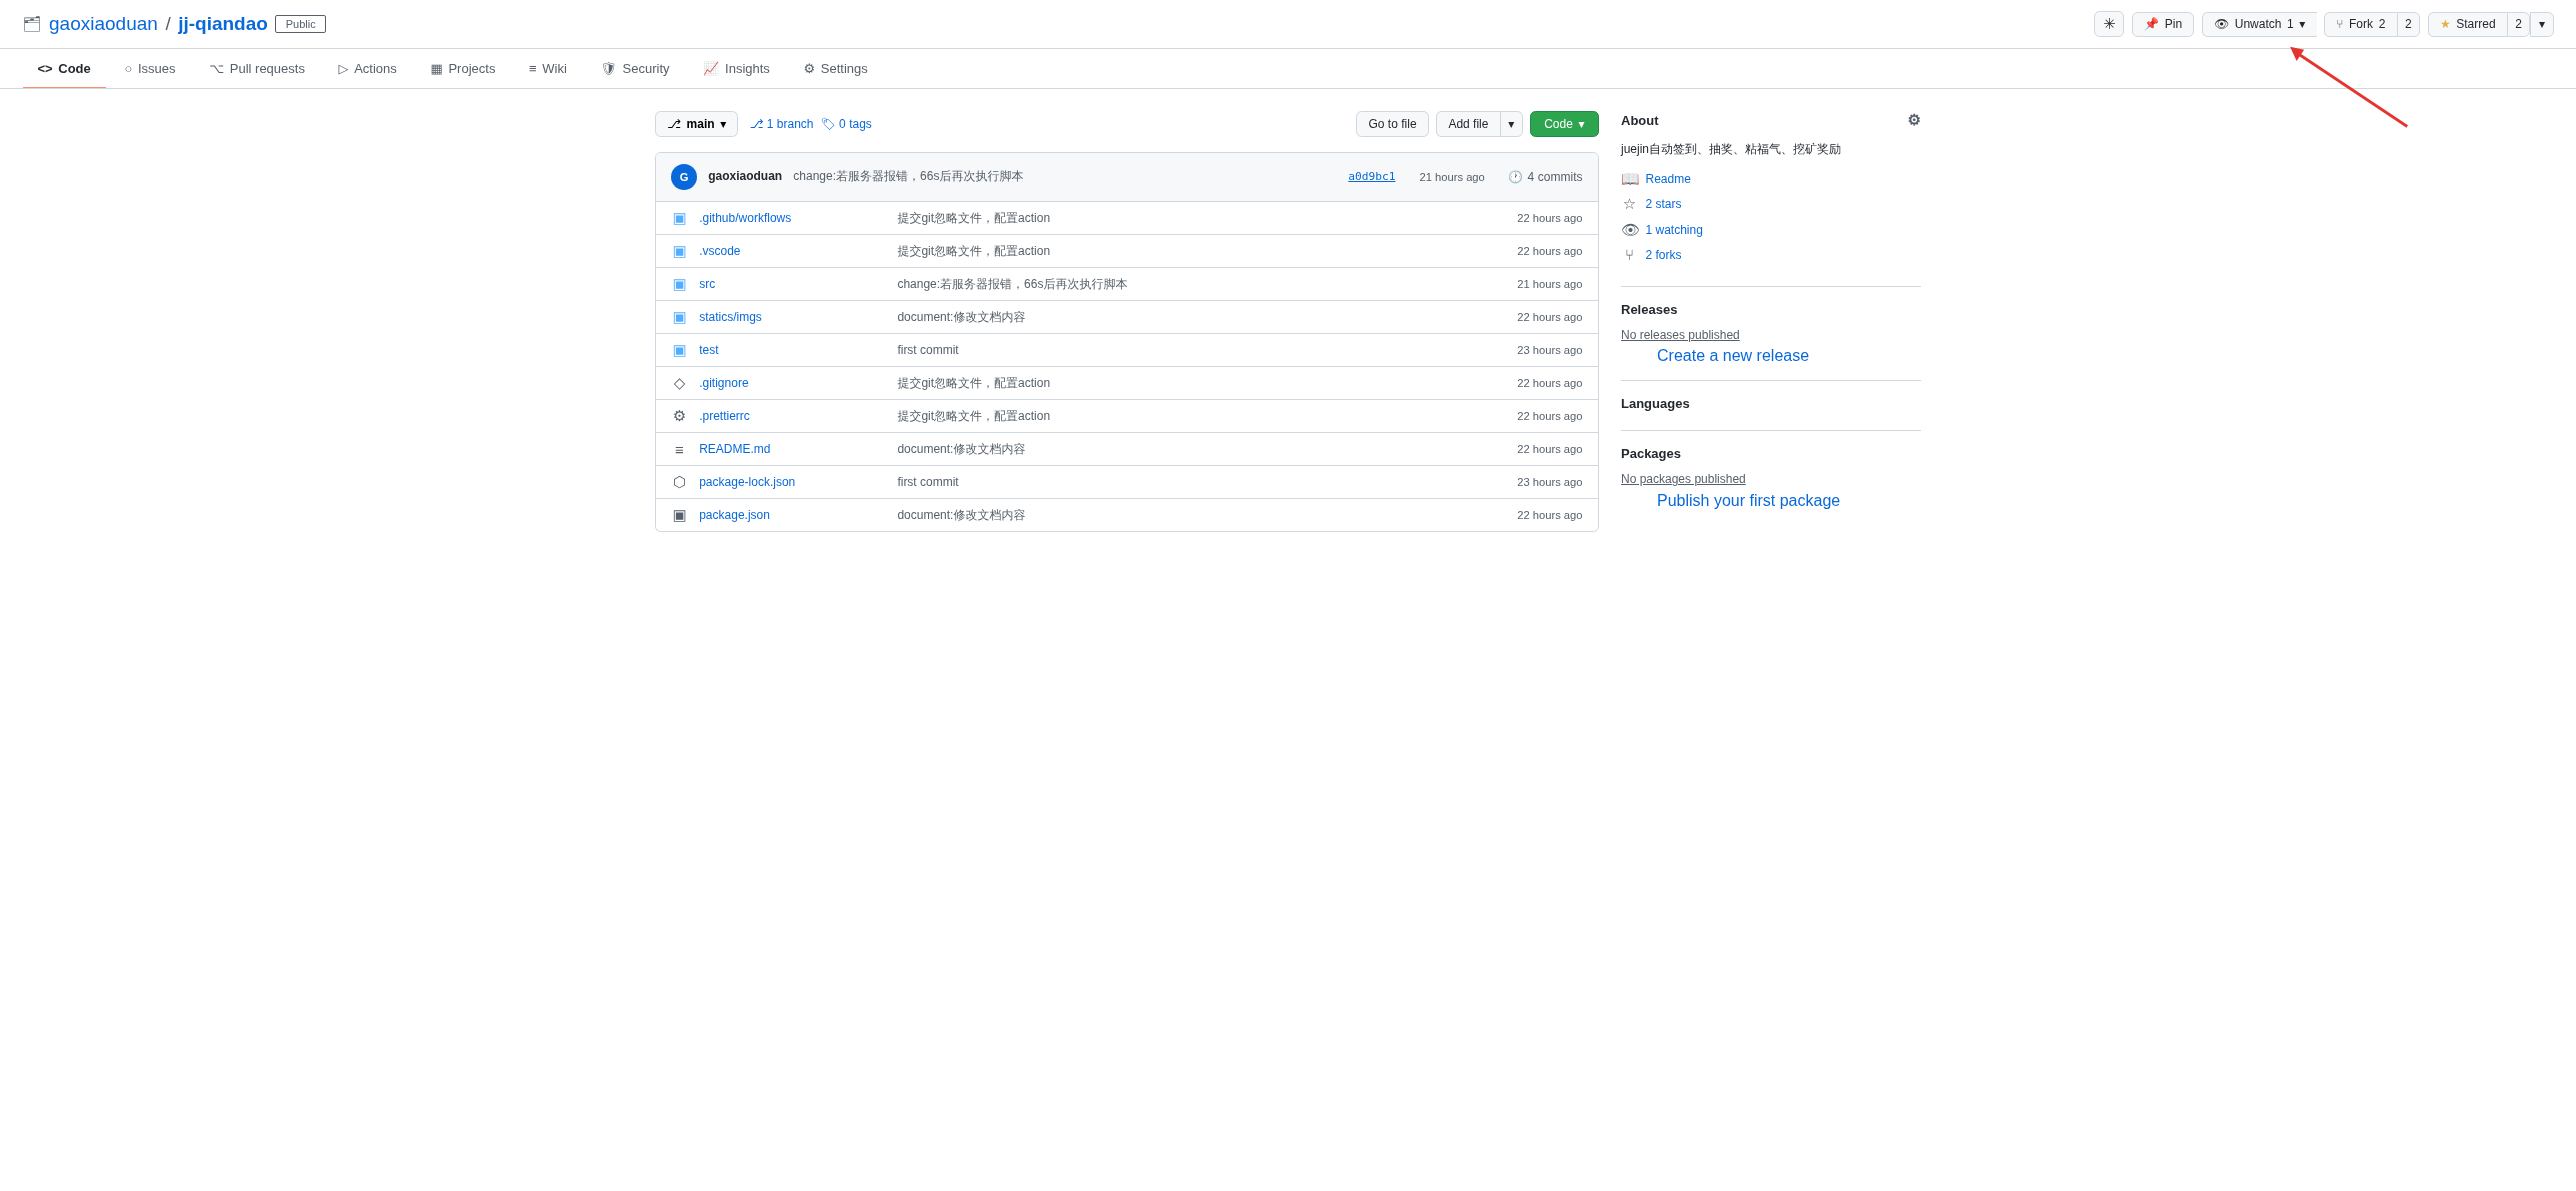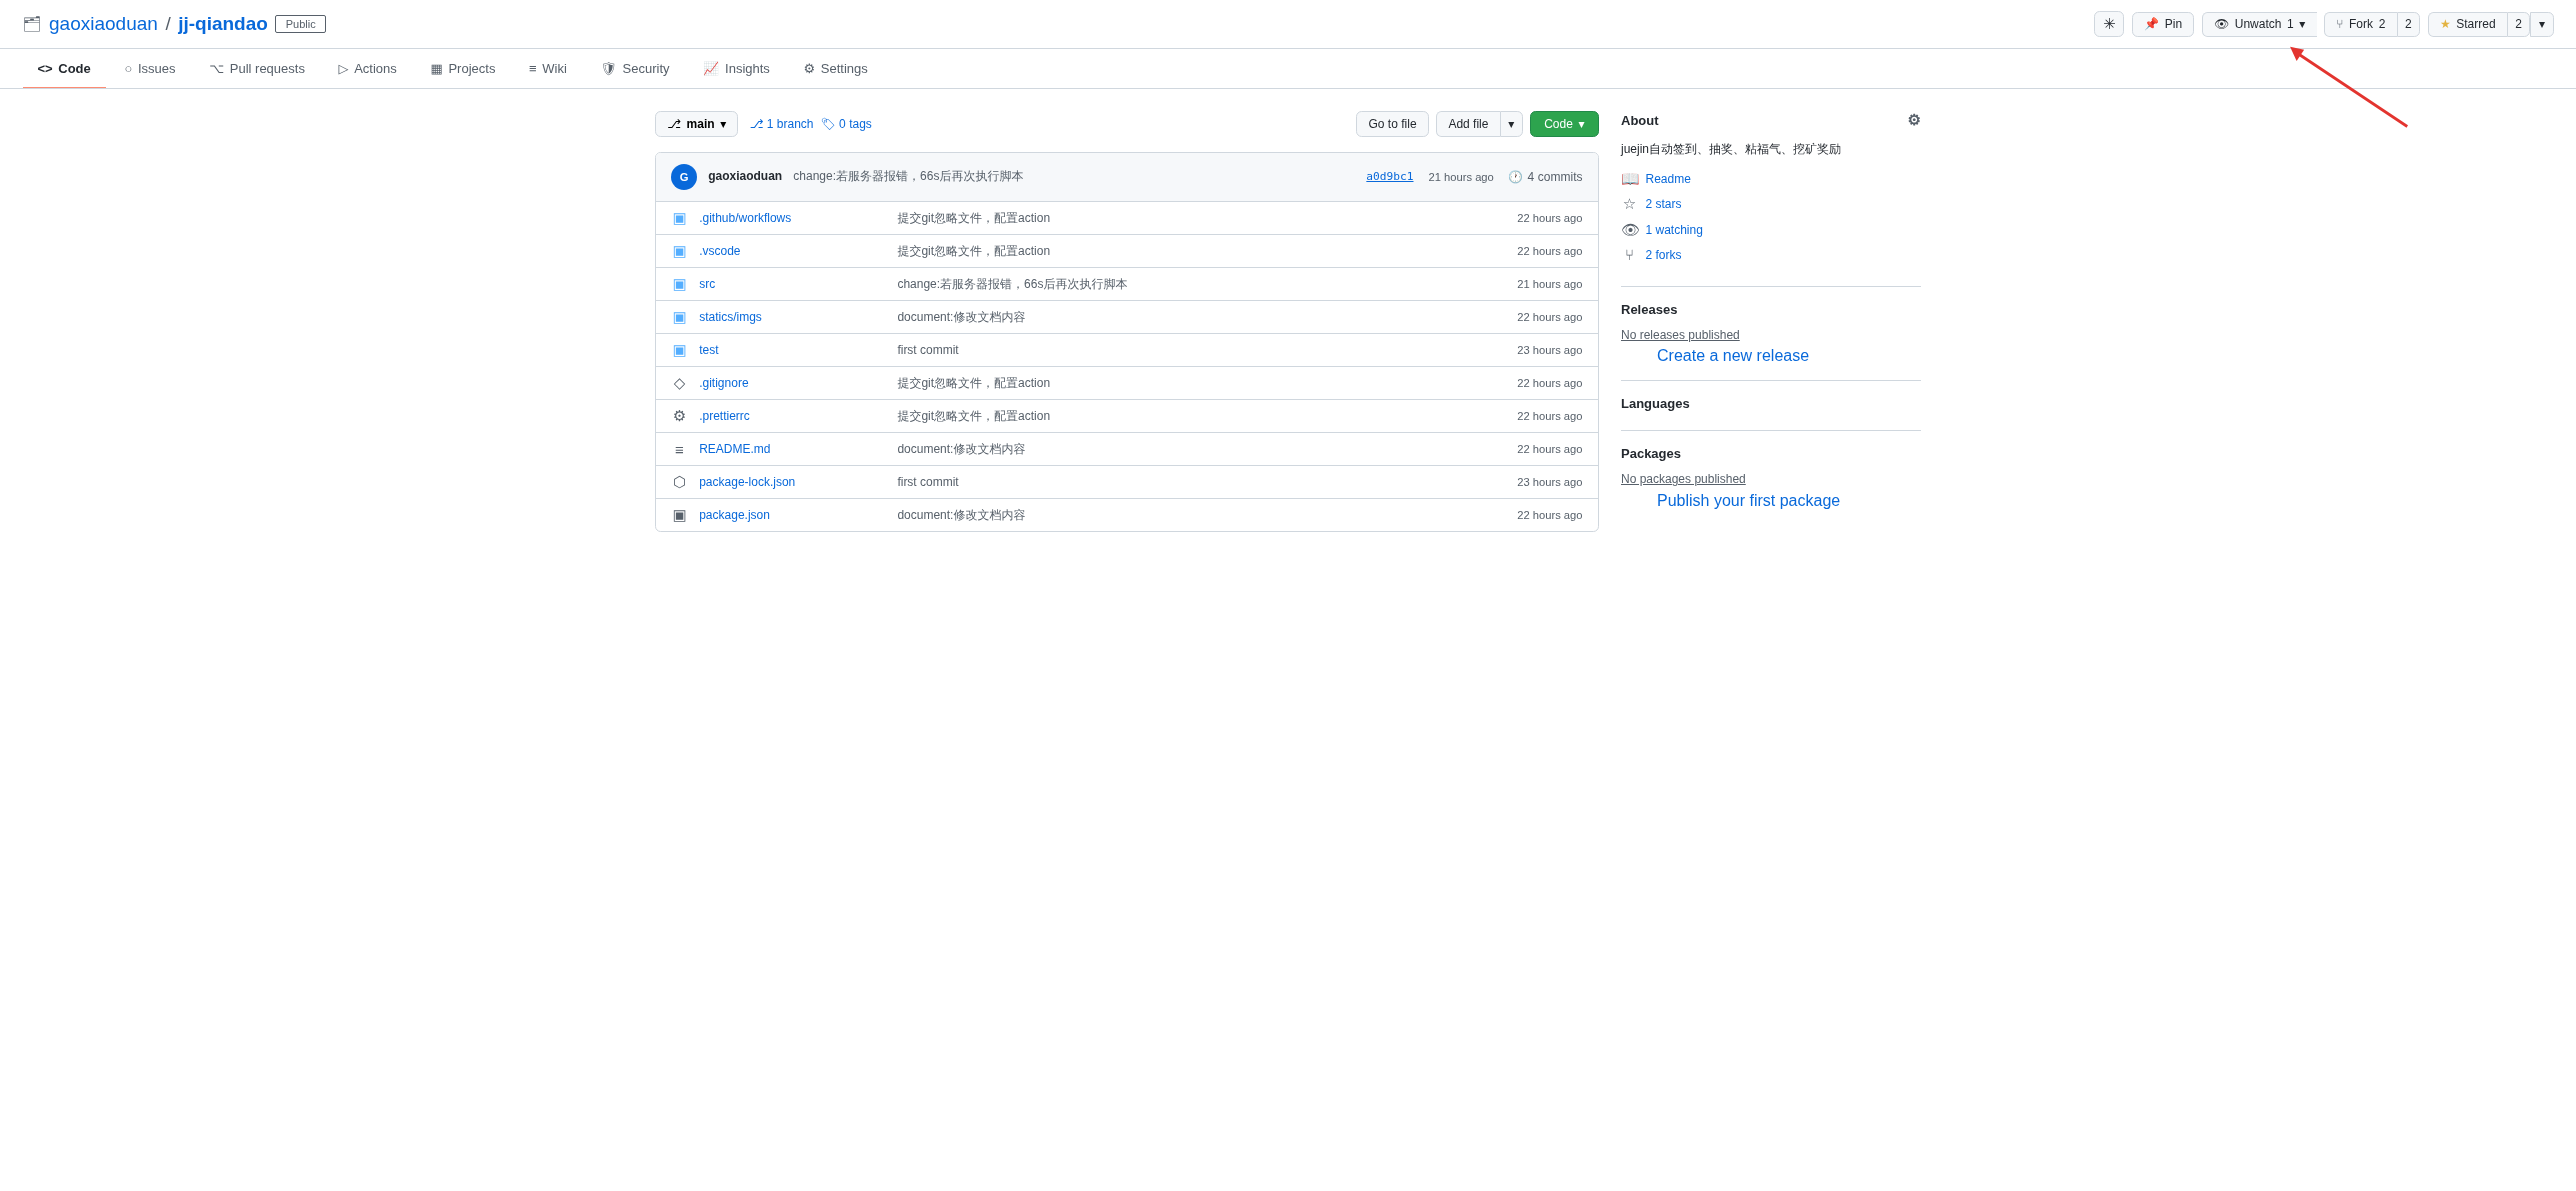--- a/index.html
+++ b/index.html
@@ -197,21 +197,21 @@
       font-size: 11.2px;
       font-weight: 600;
       overflow: hidden;
     }
     .commit-info { flex: 1; }
     .commit-author { font-weight: 600; color: #24292f; font-size: 12px; }
     .commit-message { color: #57606a; font-size: 12px; }
     .commit-meta {
       display: flex;
       align-items: center;
-      gap: 15px;
+      gap: 24px;
       font-size: 11.2px;
       color: #57606a;
     }
     .commit-hash { font-family: monospace; color: #0969da; font-size: 11.2px; }
     .commit-time { color: #57606a; }
     .commits-link {
       display: flex;
       align-items: center;
       gap: 3.7px;
       color: #57606a;

